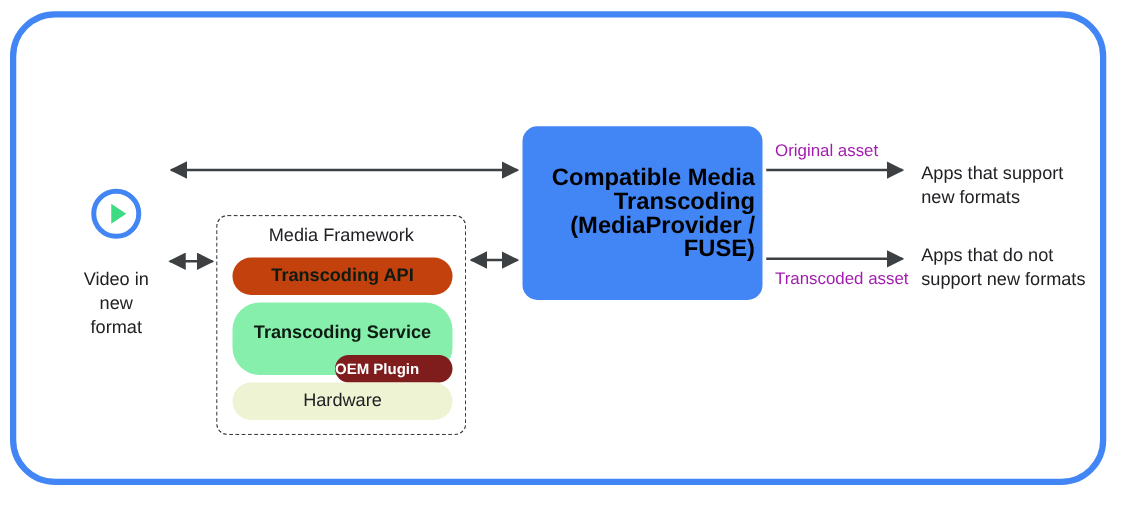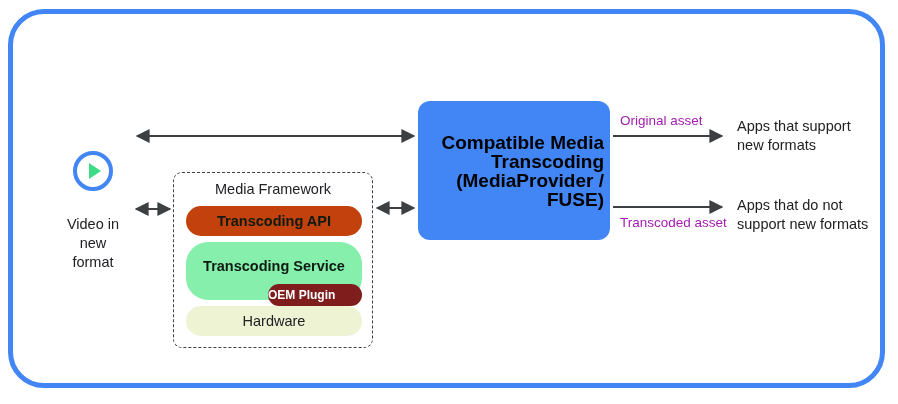--- a/index.html
+++ b/index.html
@@ -176,21 +176,21 @@
   #label-original-asset { left: 620px; top: 113px; }
   #label-transcoded-asset { left: 620px; top: 215px; }
 
   .apps-label {
     position: absolute;
     font-size: 14.5px;
     line-height: 19px;
     color: #202124;
     white-space: pre-line;
   }
-  #label-apps-support { left: 737px; top: 117px; }
+  #label-apps-support { left: 737px; top: 130px; }
   #label-apps-no-support { left: 737px; top: 196px; }
 </style>
 </head>
 <body>
 
 <div id="canvas">
 
   <div id="outer-frame"></div>
 
   <div id="video-source">

